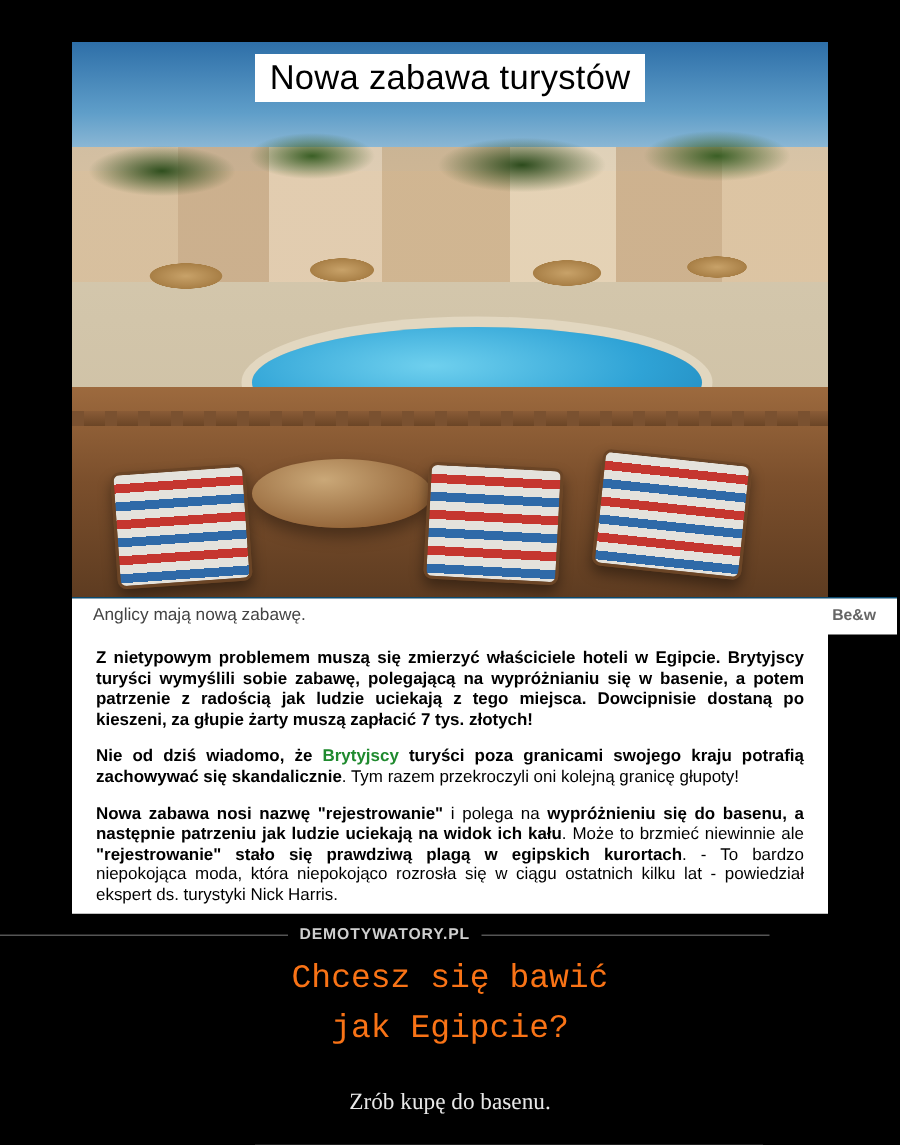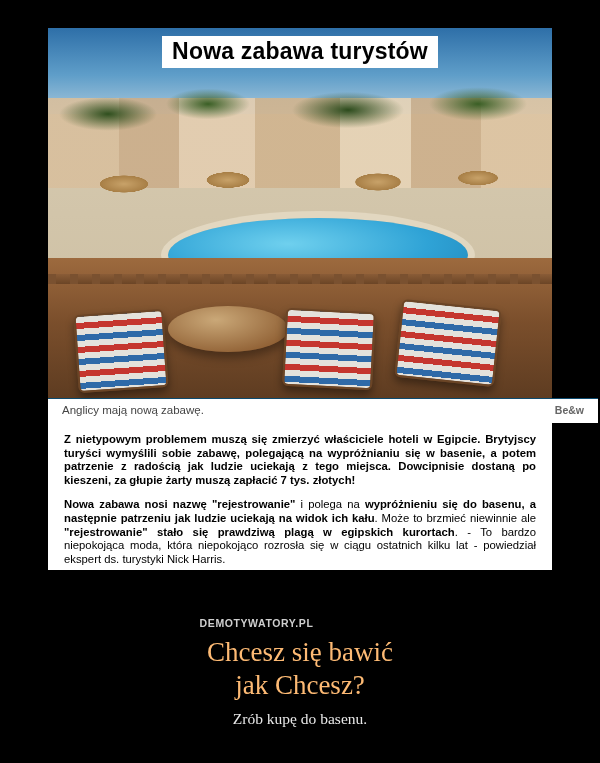--- a/index.html
+++ b/index.html
@@ -136,21 +136,21 @@
   .chair.c2 { left: 236px; top: 282px; transform: rotate(3deg); }
   .chair.c3 { left: 350px; top: 276px; transform: rotate(6deg); width: 96px; }
 
   .photo-title {
     position: absolute;
     left: 0;
     top: 8px;
     width: 504px;
     text-align: center;
     font-size: 23px;
-    font-weight: bold;
+    font-weight: normal;
     color: #000;
     letter-spacing: .2px;
   }
   .photo-title span {
     background: #ffffff;
     padding: 2px 10px 3px 10px;
     display: inline-block;
   }
 
   .caption-bar {
@@ -194,21 +194,20 @@
   
   .site-strip {
     position: absolute;
     left: 0;
     top: 614px;
     width: 513px;
     height: 18px;
     display: flex;
     align-items: center;
     justify-content: center;
-    flex-direction: column;
   }
   .site-strip .line {
     flex: 1;
     height: 1px;
     background: #555;
   }
   .site-strip .label {
     font-size: 10.5px;
     font-weight: bold;
     color: #cfcfcf;
@@ -217,27 +216,27 @@
   }
 
   .bottom {
     position: absolute;
     left: 0;
     top: 636px;
     width: 600px;
     text-align: center;
   }
   .bottom-title {
-    font-family: Liberation Serif, serif;
-    font-size: 27px;
+    font-family: Liberation Mono, monospace;
+    font-size: 22px;
     line-height: 33px;
-    color: #fdba74;
+    color: #f97316;
   }
   .bottom-sub {
-    margin-top: 8px;
+    margin-top: 24px;
     font-family: "Liberation Serif", serif;
     font-size: 15.5px;
     color: #e8e8e8;
   }
 </style>
 </head>
 <body>
 
 <div class="page">
 
@@ -264,33 +263,36 @@
 
     <div class="caption-bar">
       <div class="caption-left">Anglicy mają nową zabawę.</div>
       <div class="caption-right">Be&amp;w</div>
     </div>
 
     <div class="body">
 
       <p class="para b">Z nietypowym problemem muszą się zmierzyć właściciele hoteli w Egipcie. Brytyjscy turyści wymyślili sobie zabawę, polegającą na wypróżnianiu się w basenie, a potem patrzenie z radością jak ludzie uciekają z tego miejsca. Dowcipnisie dostaną po kieszeni, za głupie żarty muszą zapłacić 7 tys. złotych!</p>
 
+      <p class="para">
+        <span class="b">Nie od dziś wiadomo, że </span><span class="green">Brytyjscy</span><span class="b"> turyści poza granicami swojego kraju potrafią zachowywać się skandalicznie</span><span class="reg">. Tym razem przekroczyli oni kolejną granicę głupoty!</span>
+      </p>
 
       <p class="para">
         <span class="b">Nowa zabawa nosi nazwę "rejestrowanie"</span><span class="reg"> i polega na </span><span class="b">wypróżnieniu się do basenu, a następnie patrzeniu jak ludzie uciekają na widok ich kału</span><span class="reg">. Może to brzmieć niewinnie ale </span><span class="b">"rejestrowanie" stało się prawdziwą plagą w egipskich kurortach</span><span class="reg">. - </span><span class="it">To bardzo niepokojąca moda, która niepokojąco rozrosła się w ciągu ostatnich kilku lat</span><span class="reg"> - powiedział ekspert ds. turystyki Nick Harris.</span>
       </p>
 
     </div>
   </div>
 
   <div class="site-strip">
     <div class="line"></div>
     <div class="label">DEMOTYWATORY.PL</div>
     <div class="line"></div>
   </div>
 
   <div class="bottom">
     <div class="bottom-title">Chcesz się bawić</div>
-    <div class="bottom-title">jak Chcesz?</div>
+    <div class="bottom-title">jak Egipcie?</div>
     <div class="bottom-sub">Zrób kupę do basenu.</div>
   </div>
 
 </div>
 
 </body></html>

